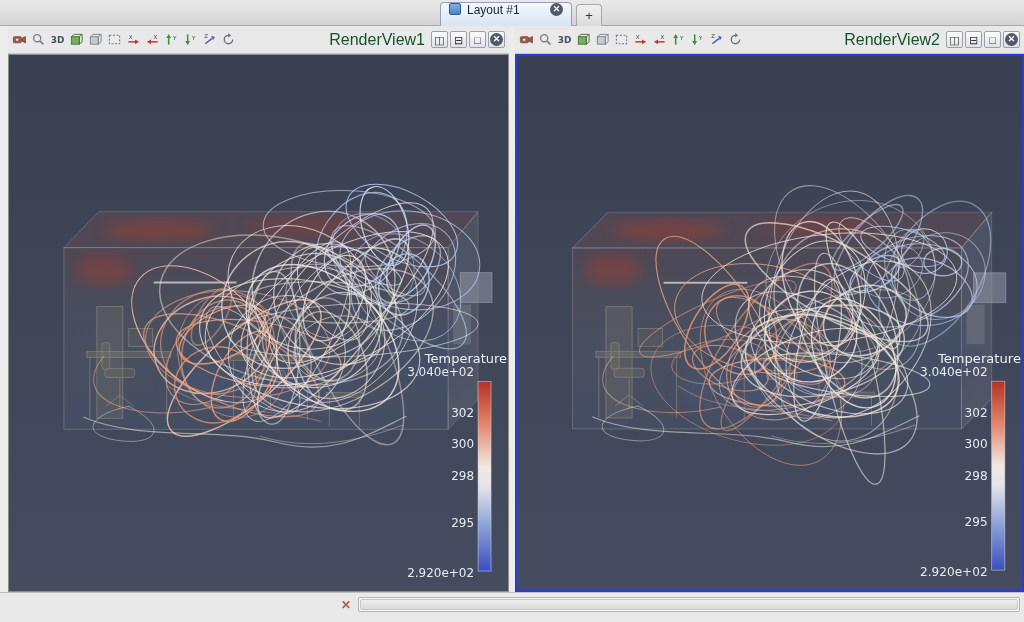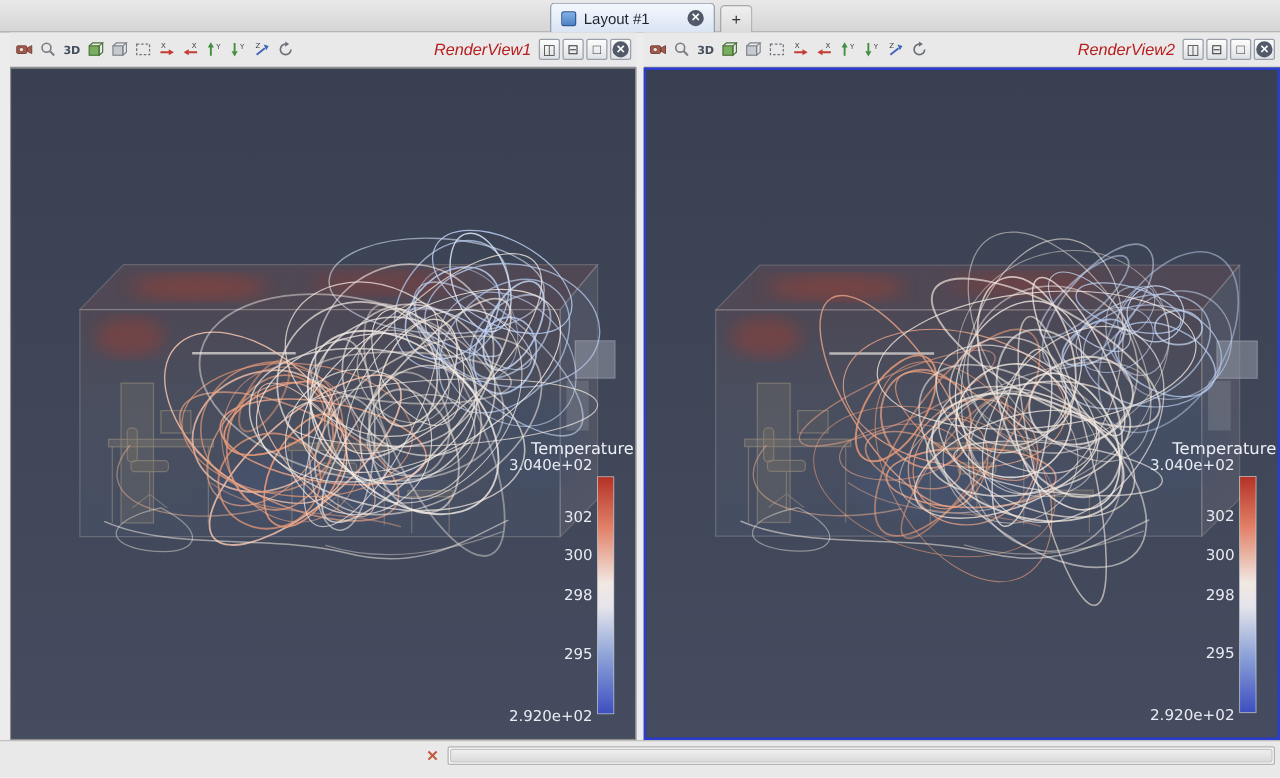--- a/index.html
+++ b/index.html
@@ -1,42 +1,42 @@
 <!DOCTYPE html>
 <html><head>
 <meta charset="utf-8">
 <style>
   html,body{margin:0;padding:0;background:#f2f2f2;font-family:"Liberation Sans",sans-serif;}
   .app{position:relative;width:1024px;height:622px;background:#ececec;overflow:hidden;}
 
   
   .tabbar{position:absolute;left:0;top:0;width:1024px;height:26px;
     background:linear-gradient(#e9e9e9,#d5d5d5);border-bottom:1px solid #a8a8a8;box-sizing:border-box;}
-  .tab{position:absolute;left:440px;top:2px;height:24px;width:132px;display:flex;align-items:center;gap:6px;
+  .tab{position:absolute;left:440px;top:2px;height:24px;width:132px;display:flex;align-items:flex-start;gap:6px;
     padding:0 8px;box-sizing:border-box;background:linear-gradient(#f4f8fd,#d9e4f3);
     border:1px solid #96a0b4;border-bottom:none;border-radius:4px 4px 0 0;}
   .tab-icon{width:10px;height:10px;background:linear-gradient(#7fb1e8,#4f82c4);
     border:1px solid #2f5a96;border-radius:2px;flex:0 0 auto;}
   .tab-label{font-size:12px;color:#1c2430;flex:1 1 auto;}
   .circle-x{display:inline-block;width:13px;height:13px;border-radius:50%;background:#525a6a;
     color:#fff;font-size:9px;line-height:13px;text-align:center;font-weight:bold;flex:0 0 auto;}
   .tab-plus{position:absolute;left:576px;top:4px;width:26px;height:22px;
     background:linear-gradient(#f0f0f0,#dbdbdb);border:1px solid #a8a8a8;border-bottom:none;
     border-radius:4px 4px 0 0;font-size:13px;color:#333;display:flex;align-items:center;justify-content:center;box-sizing:border-box;}
 
   
   .header{position:absolute;top:26px;height:28px;background:#e9e9e9;display:flex;align-items:center;
     gap:6px;padding:0 3px;box-sizing:border-box;border-bottom:1px solid #c8c8c8;}
   .header.left{left:8px;width:501px;}
   .header.right{left:515px;width:509px;}
   .vtoolbar{display:flex;gap:1px;align-items:center;}
   .ticon{width:18px;height:18px;border:none;background:transparent;padding:1px;margin:0;}
   .ticon svg{width:15px;height:15px;display:block;}
   .spacer{flex:1 1 auto;}
-  .view-title{font-size:13px;color:#b91c1c;white-space:nowrap;font-style:italic;}
+  .view-title{font-size:16px;color:#14532d;white-space:nowrap;}
   .win-btns{display:flex;gap:2px;padding-right:1px;align-items:center;}
   .wbtn{width:17px;height:17px;border:1px solid #9aa0aa;border-radius:2px;
     background:linear-gradient(#fcfcfc,#dfe2e6);font-size:11px;line-height:14px;text-align:center;
     color:#333;padding:0;display:flex;align-items:center;justify-content:center;box-sizing:border-box;}
 
   
   .view{position:absolute;top:54px;height:538px;overflow:hidden;background:#3e4454;box-sizing:border-box;text-align:right;}
   .view.vleft{left:8px;width:501px;border:1px solid #8c8c8c;}
   .view.vright{left:515px;width:509px;border:2px solid #2a3cd2;}
   .view svg{width:100%;height:100%;display:block;}

